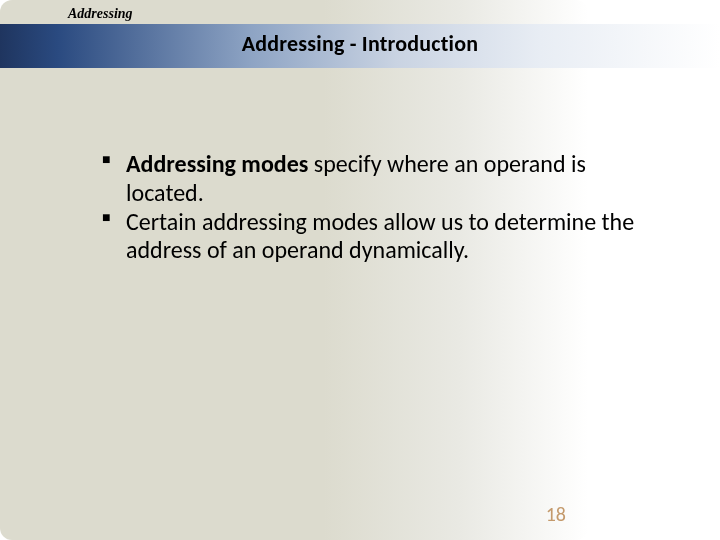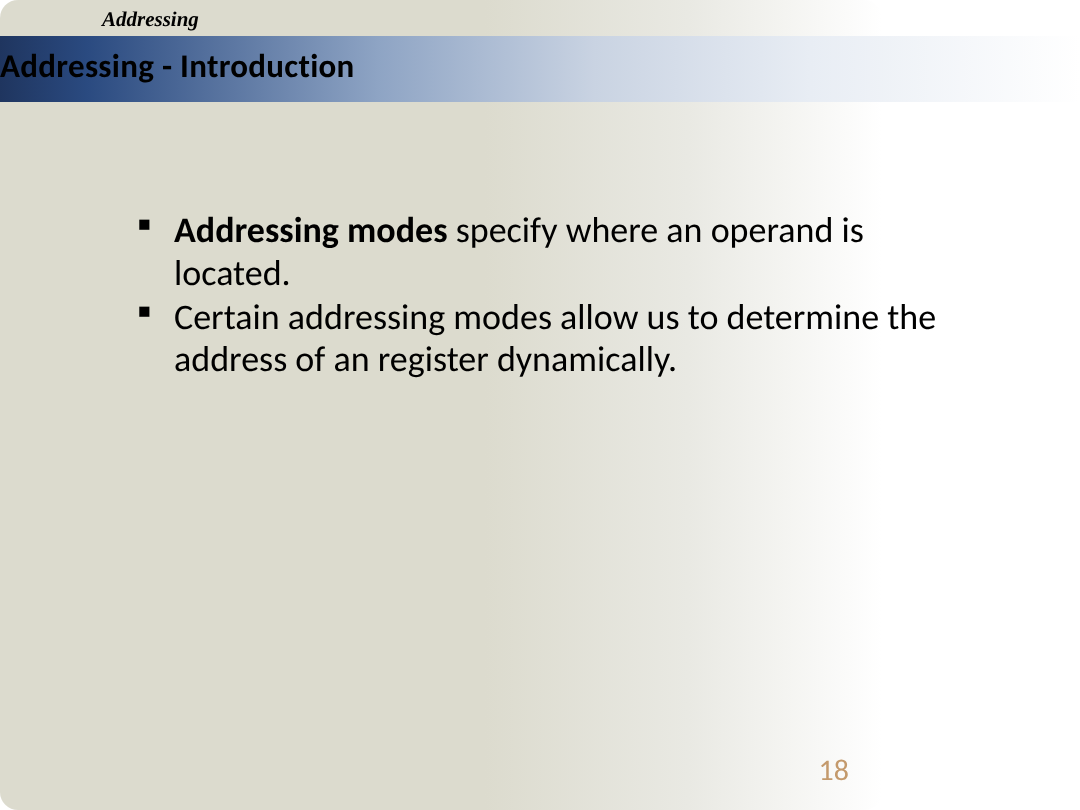--- a/index.html
+++ b/index.html
@@ -43,38 +43,38 @@
       #8ea4c4 35%,
       #c9d3e2 55%,
       #e8edf4 75%,
       #ffffff 100%);
   }
   .title-text {
     position: absolute;
     top: 30px;
     left: 0;
     width: 720px;
-    text-align: left;
+    text-align: center;
     font-size: 22px;
     font-weight: bold;
     color: #000;
     letter-spacing: 0.2px;
   }
   .content {
     position: absolute;
     top: 140px;
     left: 92px;
     width: 560px;
     font-size: 24px;
     line-height: 1.2;
     color: #000;
   }
   .content ul {
     list-style: none;
-    margin: 0;
+    margin: 10px;
     padding: 0;
   }
   .content li {
     position: relative;
     padding-left: 24px;
     margin: 0;
   }
   .content li::before {
     content: "■";
     position: absolute;
@@ -101,20 +101,20 @@
 
   <div class="title-bar"></div>
   <div class="title-text">Addressing - Introduction</div>
 
   <div class="content">
     <ul>
       <li>
         <span class="bold">Addressing modes</span><span> specify where an operand is located.</span>
       </li>
       <li>
-        <span>Certain addressing modes allow us to determine the address of an register dynamically.</span>
+        <span>Certain addressing modes allow us to determine the address of an operand dynamically.</span>
       </li>
     </ul>
   </div>
 
   <div class="page-num">18</div>
 
 </div>
 
 </body></html>

